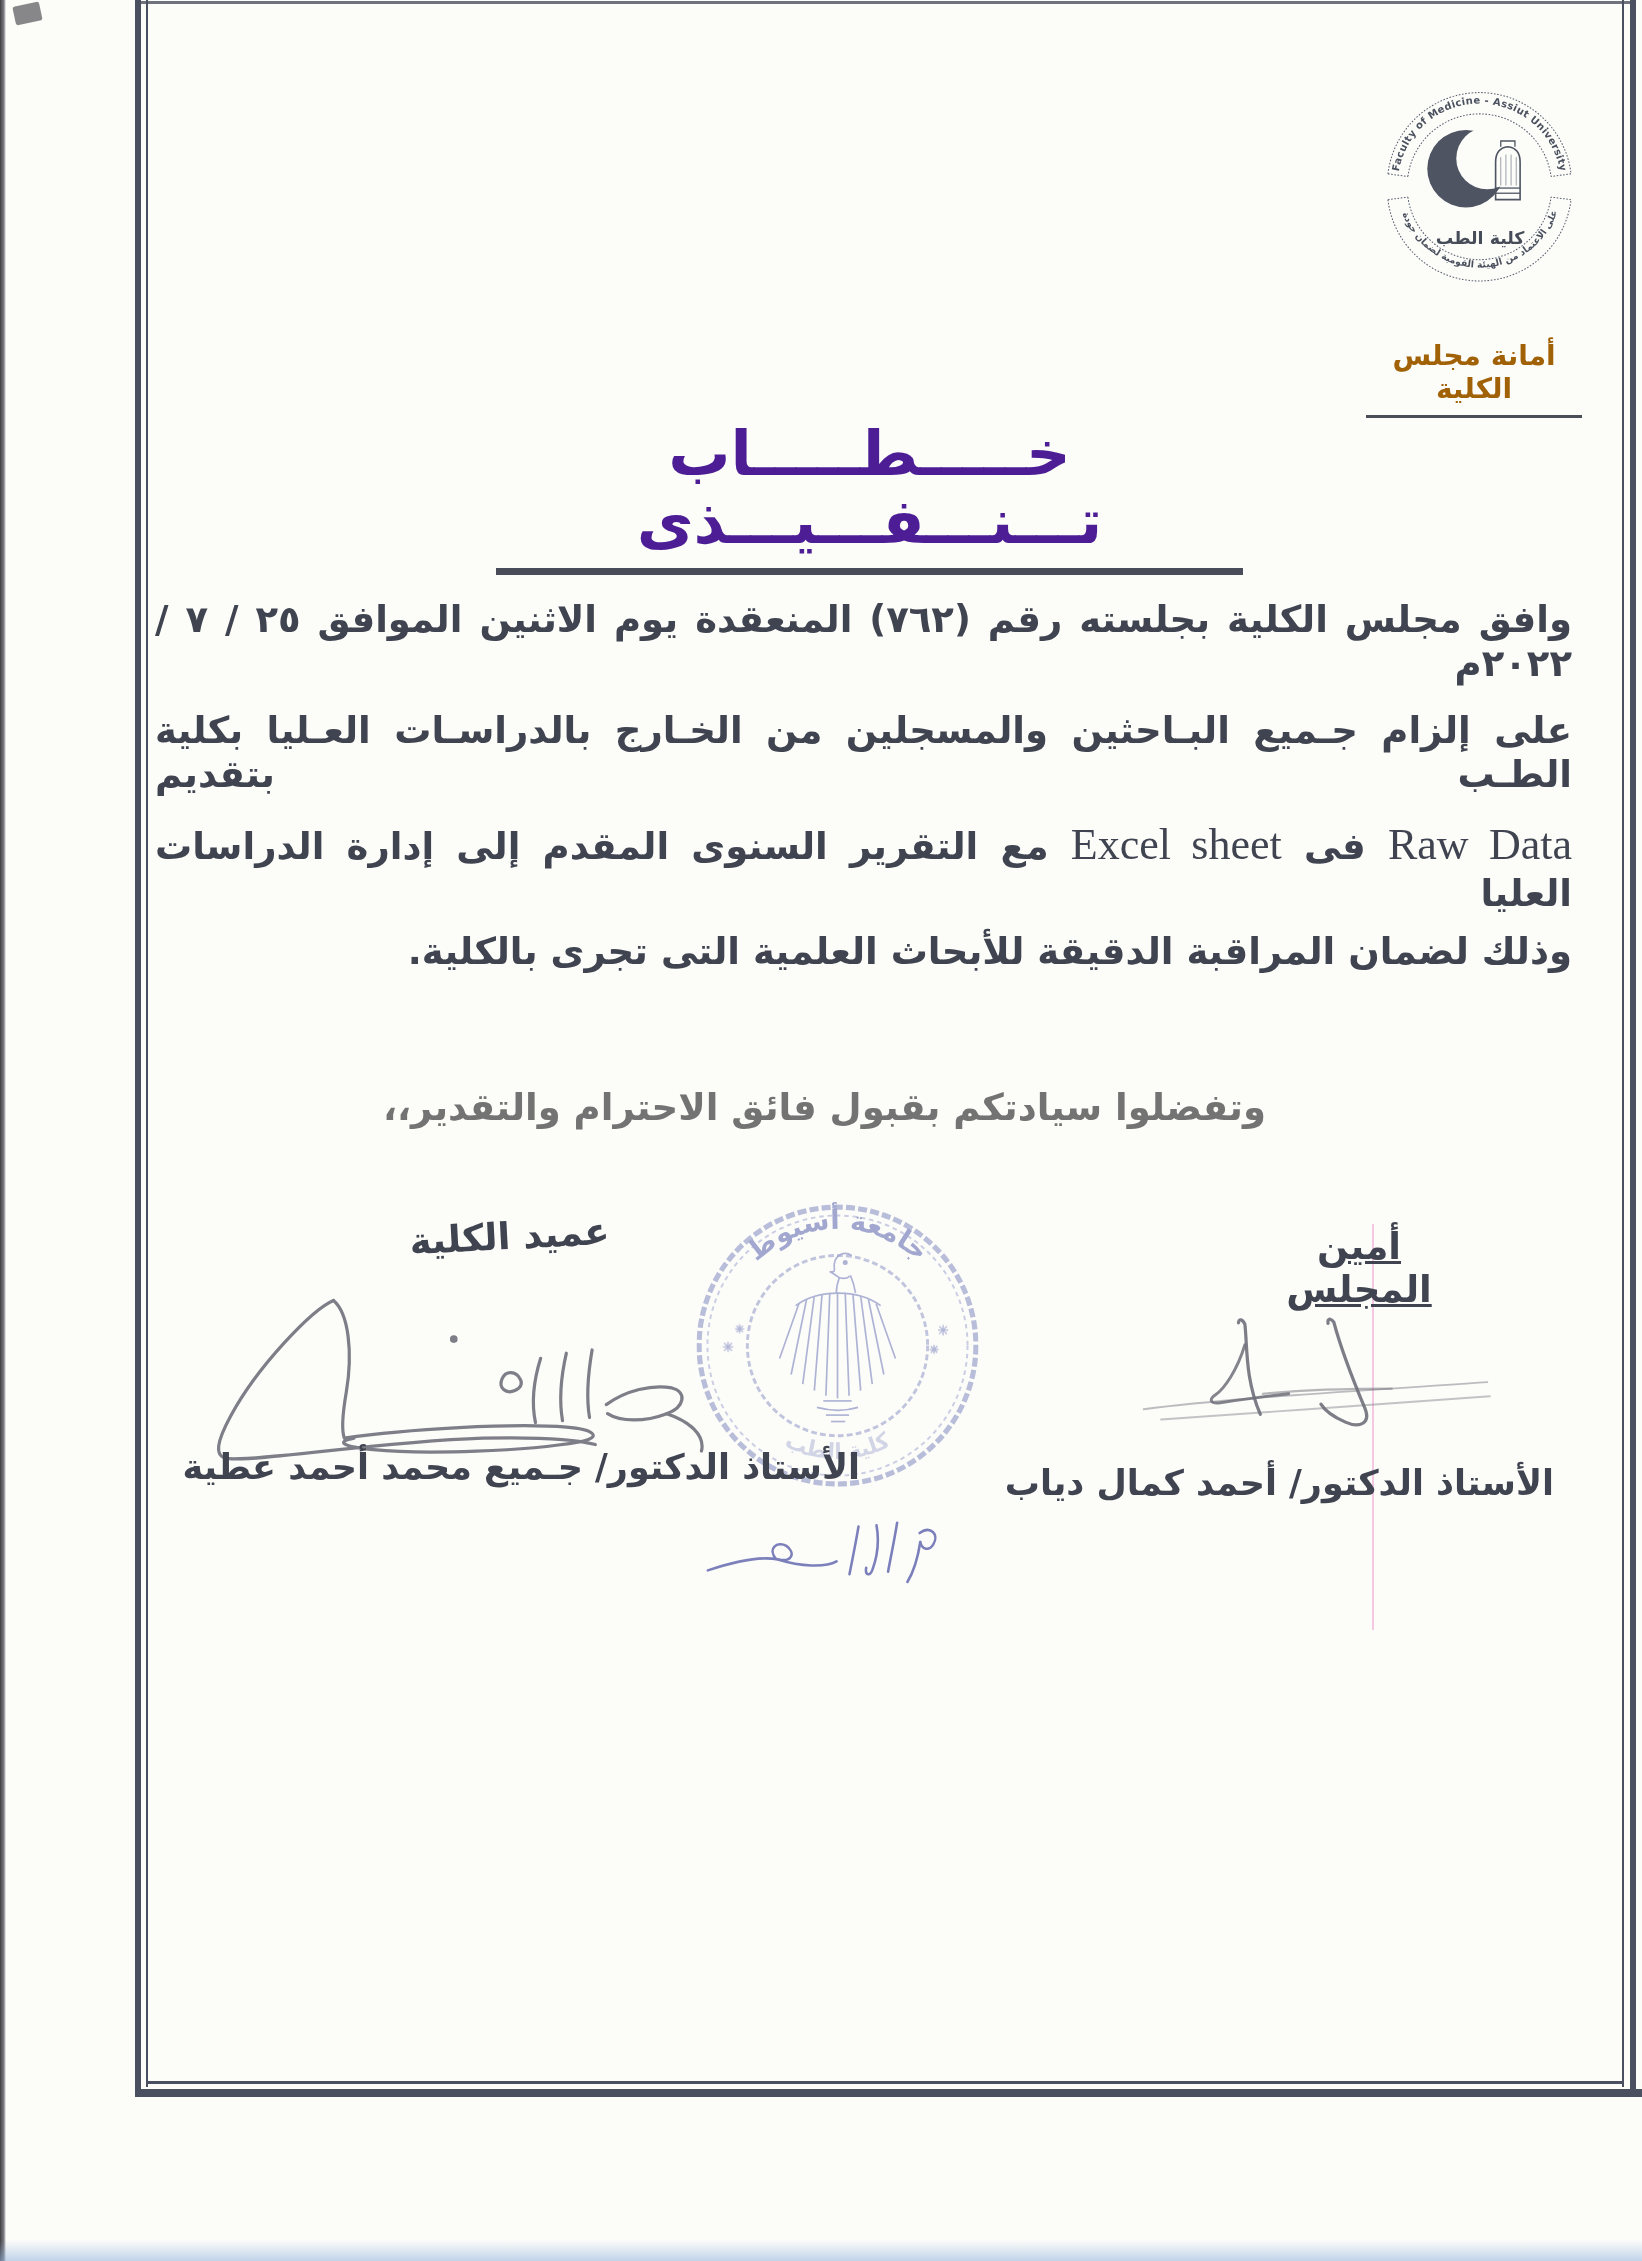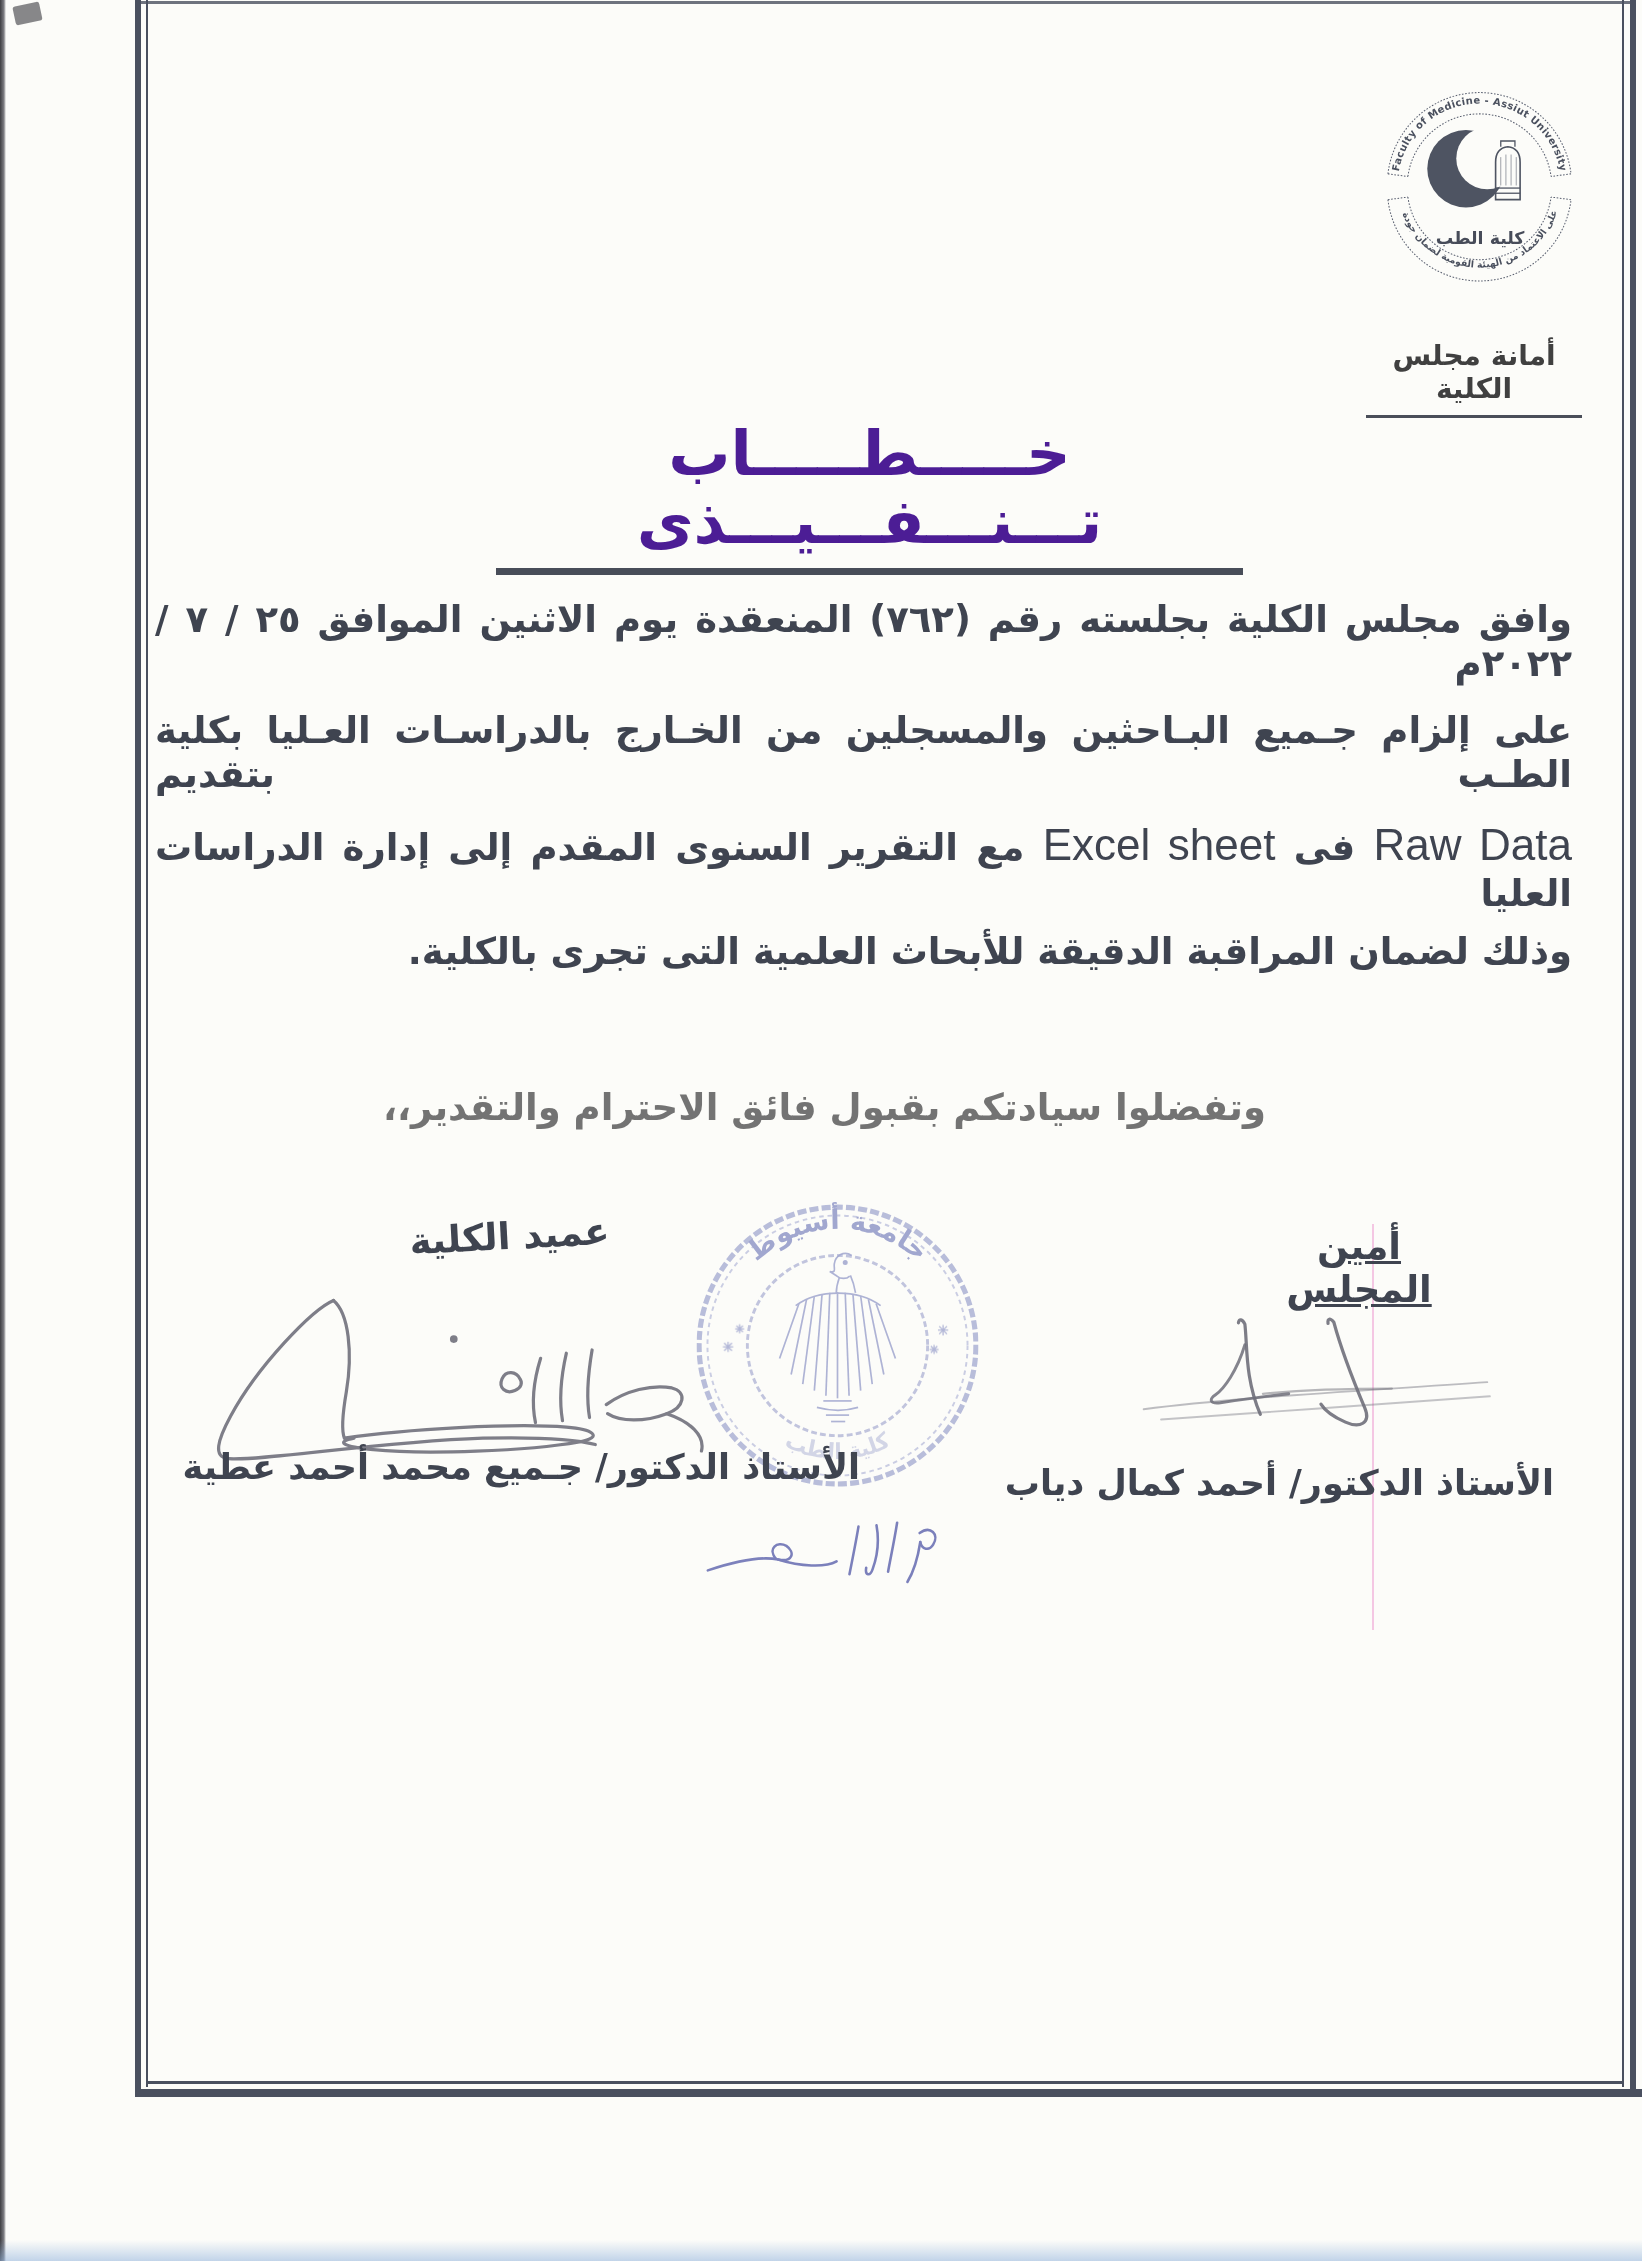--- a/index.html
+++ b/index.html
@@ -29,21 +29,21 @@
   .frame-right-thin{left:1622px;top:0;width:1.9px;height:2087px;}
   .frame-top{left:135px;top:1.3px;width:1500px;height:2.6px;opacity:.8;}
   .frame-bottom-thin{left:148px;top:2081px;width:1474px;height:2.6px;}
   .frame-bottom-thick{left:135px;top:2089px;width:1507px;height:7.7px;}
 
   
   .logo-svg{left:1337px;top:90px;width:245px;height:200px;}
   .department{
     left:1366px;top:339px;width:216px;
     direction:rtl;text-align:center;
-    font-weight:bold;font-size:28px;color:#404040;
+    font-weight:bold;font-size:28px;color:#a16207;
     border-bottom:3.2px solid #4a4e59;padding-bottom:10.3px;
   }
 
   
   .title-wrap{left:496px;top:420px;width:747px;text-align:center;}
   .title-text{
     display:inline-block;direction:rtl;
     font-weight:bold;font-size:62px;line-height:1.1;color:#4c1d95;
     border-bottom:7px solid #484d59;padding:0 9px 11.6px 9px;
   }
@@ -52,21 +52,21 @@
   .body-line{
     left:155px;width:1417px;direction:rtl;
     font-weight:bold;font-size:37px;line-height:1.2;color:#3f4450;
     text-align:justify;text-align-last:justify;
   }
   .body-line.last{text-align:right;text-align-last:right;}
   .line1{top:598px;}
   .line2{top:709px;}
   .line3{top:819px;}
   .line4{top:930px;}
-  .latin{font-family:Liberation Sans, sans-serif;font-weight:400;font-size:44px;}
+  .latin{font-family:Liberation Serif, serif;font-weight:400;font-size:44px;}
   .raw-data::first-letter{color:#4b55b8;}
   .closing{
     left:348px;top:1086px;width:953px;direction:rtl;text-align:center;
     font-weight:bold;font-size:37px;color:#737373;
   }
 
   
   .role{direction:rtl;font-weight:bold;font-size:37px;color:#3f4450;text-align:center;}
   .role-secretary{left:1240px;top:1225px;width:238px;text-decoration:underline;}
   .role-dean{left:397px;top:1215px;width:225px;transform:rotate(-3deg);}

